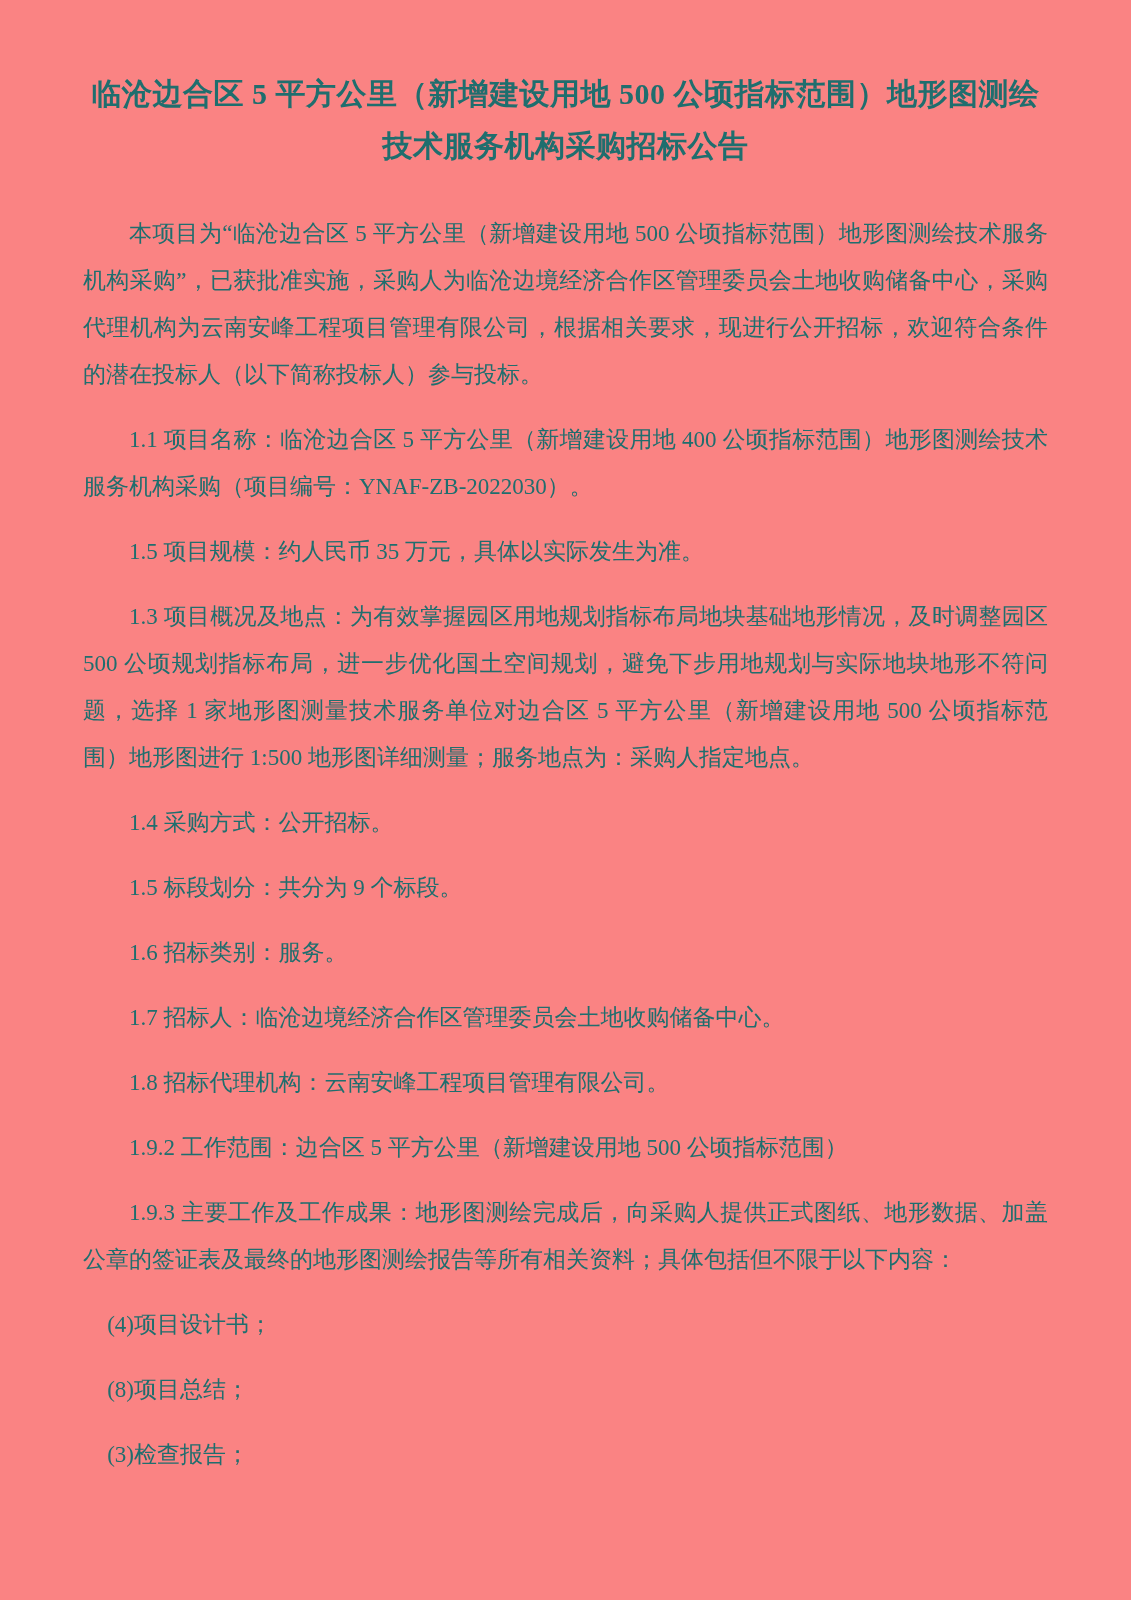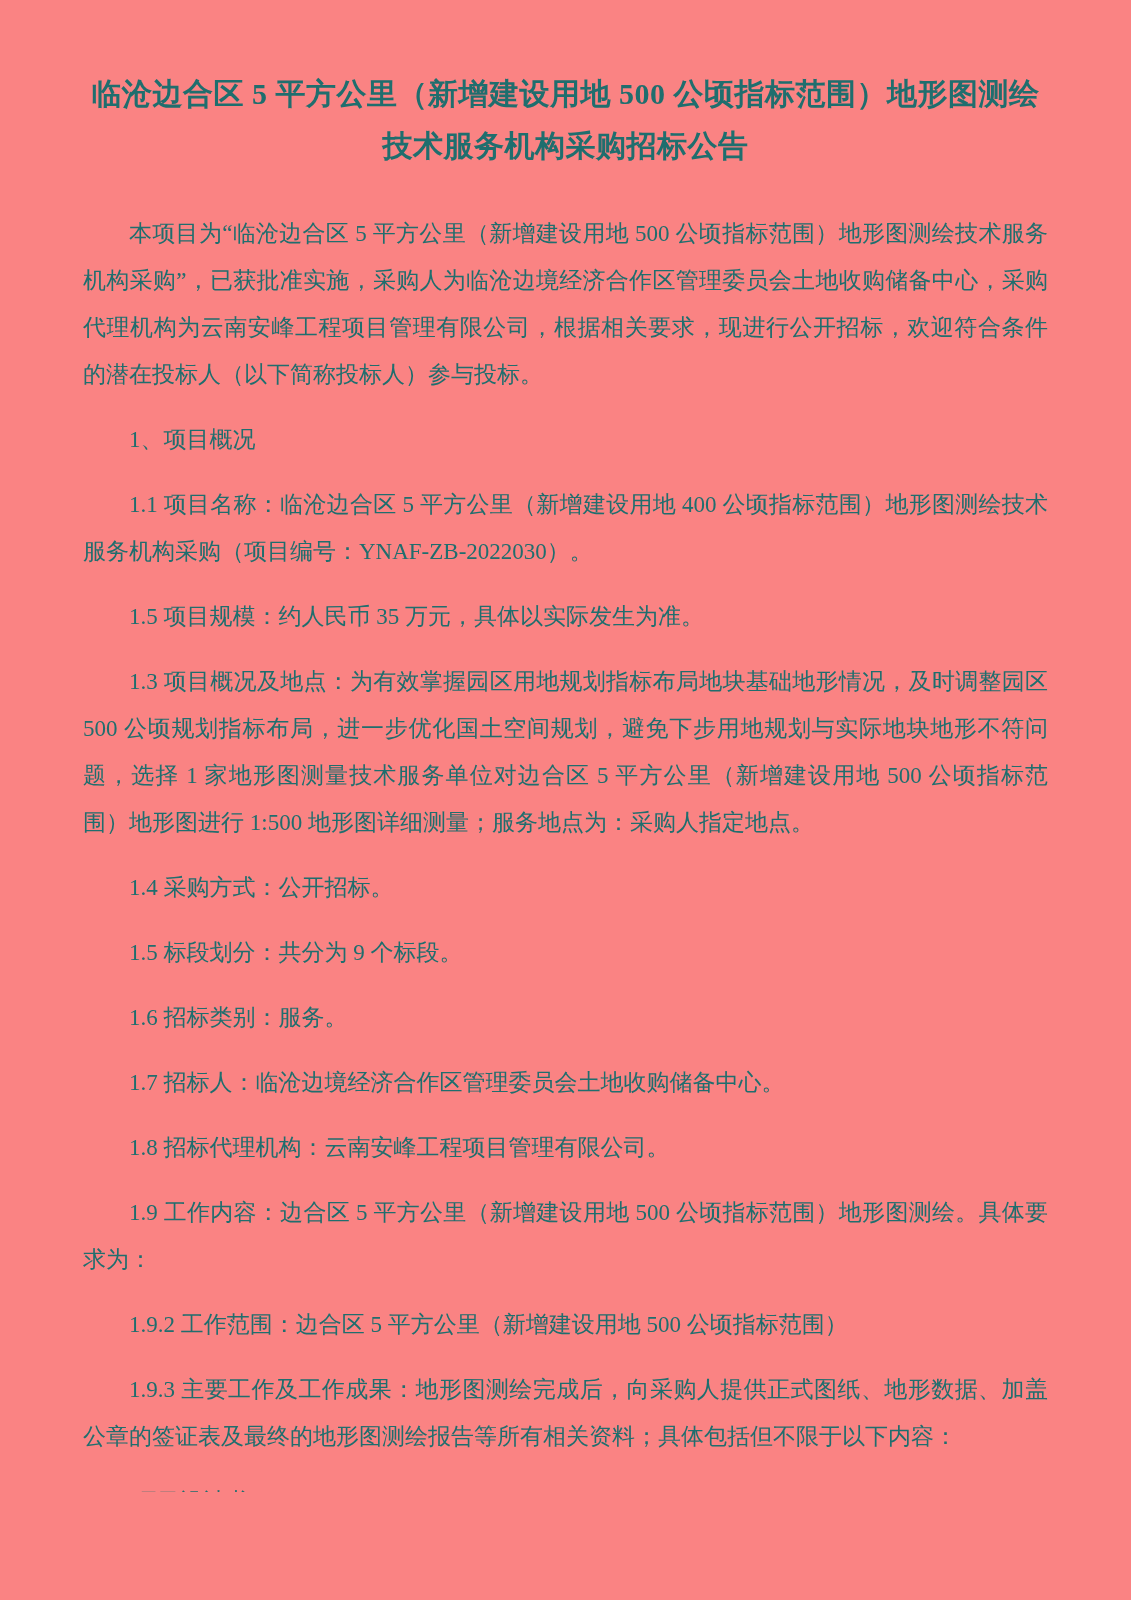--- a/index.html
+++ b/index.html
@@ -47,29 +47,27 @@
     text-indent: 1.05em;
   }
 </style>
 </head>
 <body>
 
 <div class="page">
   <h1 class="doc-title">临沧边合区 5 平方公里（新增建设用地 500 公顷指标范围）地形图测绘技术服务机构采购招标公告</h1>
   <div class="doc-body">
       <p class="para">本项目为“临沧边合区 5 平方公里（新增建设用地 500 公顷指标范围）地形图测绘技术服务机构采购”，已获批准实施，采购人为临沧边境经济合作区管理委员会土地收购储备中心，采购代理机构为云南安峰工程项目管理有限公司，根据相关要求，现进行公开招标，欢迎符合条件的潜在投标人（以下简称投标人）参与投标。</p>
-      <p class="para">1、项目概况</p>
       <p class="para">1.1 项目名称：临沧边合区 5 平方公里（新增建设用地 400 公顷指标范围）地形图测绘技术服务机构采购（项目编号：YNAF-ZB-2022030）。</p>
       <p class="para">1.5 项目规模：约人民币 35 万元，具体以实际发生为准。</p>
       <p class="para">1.3 项目概况及地点：为有效掌握园区用地规划指标布局地块基础地形情况，及时调整园区 500 公顷规划指标布局，进一步优化国土空间规划，避免下步用地规划与实际地块地形不符问题，选择 1 家地形图测量技术服务单位对边合区 5 平方公里（新增建设用地 500 公顷指标范围）地形图进行 1:500 地形图详细测量；服务地点为：采购人指定地点。</p>
       <p class="para">1.4 采购方式：公开招标。</p>
       <p class="para">1.5 标段划分：共分为 9 个标段。</p>
       <p class="para">1.6 招标类别：服务。</p>
       <p class="para">1.7 招标人：临沧边境经济合作区管理委员会土地收购储备中心。</p>
       <p class="para">1.8 招标代理机构：云南安峰工程项目管理有限公司。</p>
-      <p class="para">1.9 工作内容：边合区 5 平方公里（新增建设用地 500 公顷指标范围）地形图测绘。具体要求为：</p>
       <p class="para">1.9.2 工作范围：边合区 5 平方公里（新增建设用地 500 公顷指标范围）</p>
       <p class="para">1.9.3 主要工作及工作成果：地形图测绘完成后，向采购人提供正式图纸、地形数据、加盖公章的签证表及最终的地形图测绘报告等所有相关资料；具体包括但不限于以下内容：</p>
       <p class="para list">(4)项目设计书；</p>
       <p class="para list">(8)项目总结；</p>
       <p class="para list">(3)检查报告；</p>
     </div>
 </div>
 
 </body></html>

